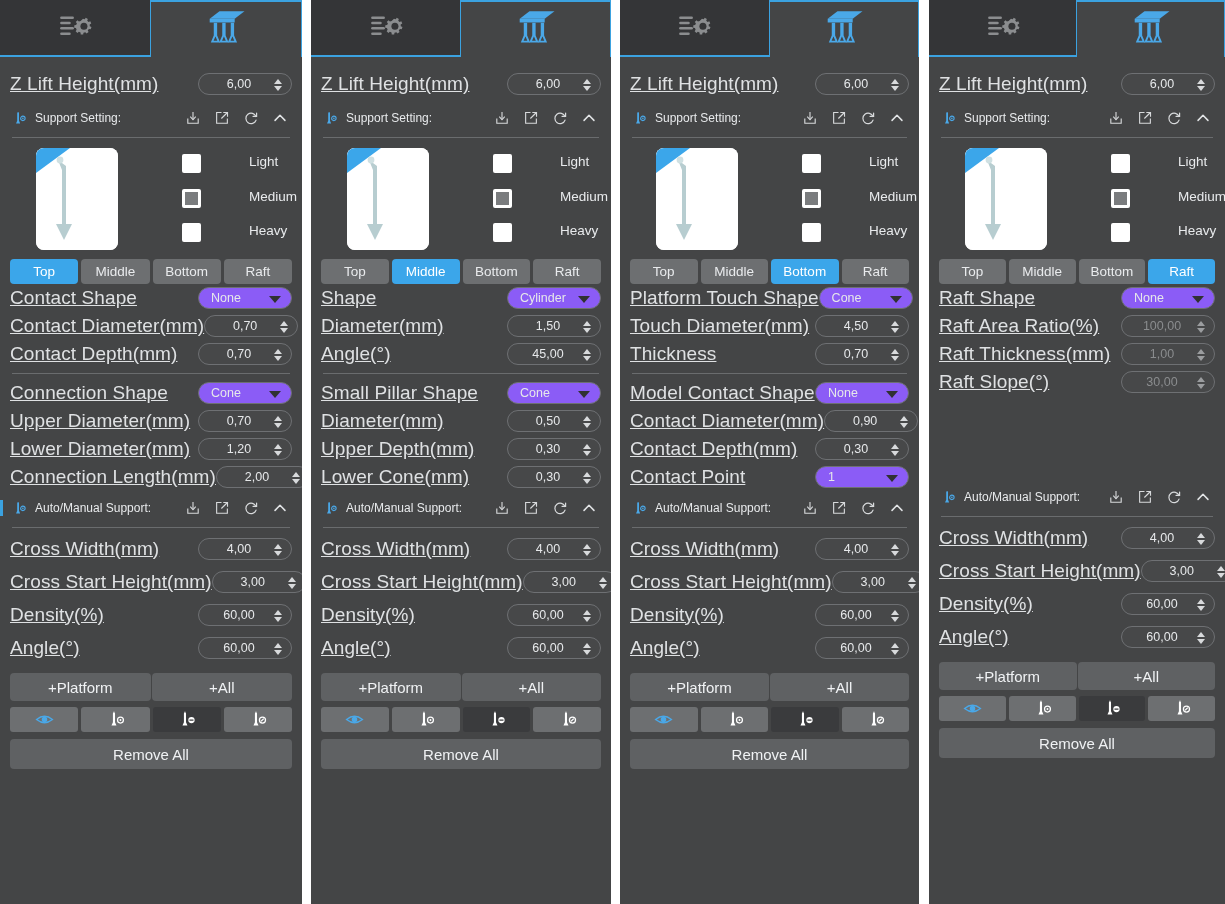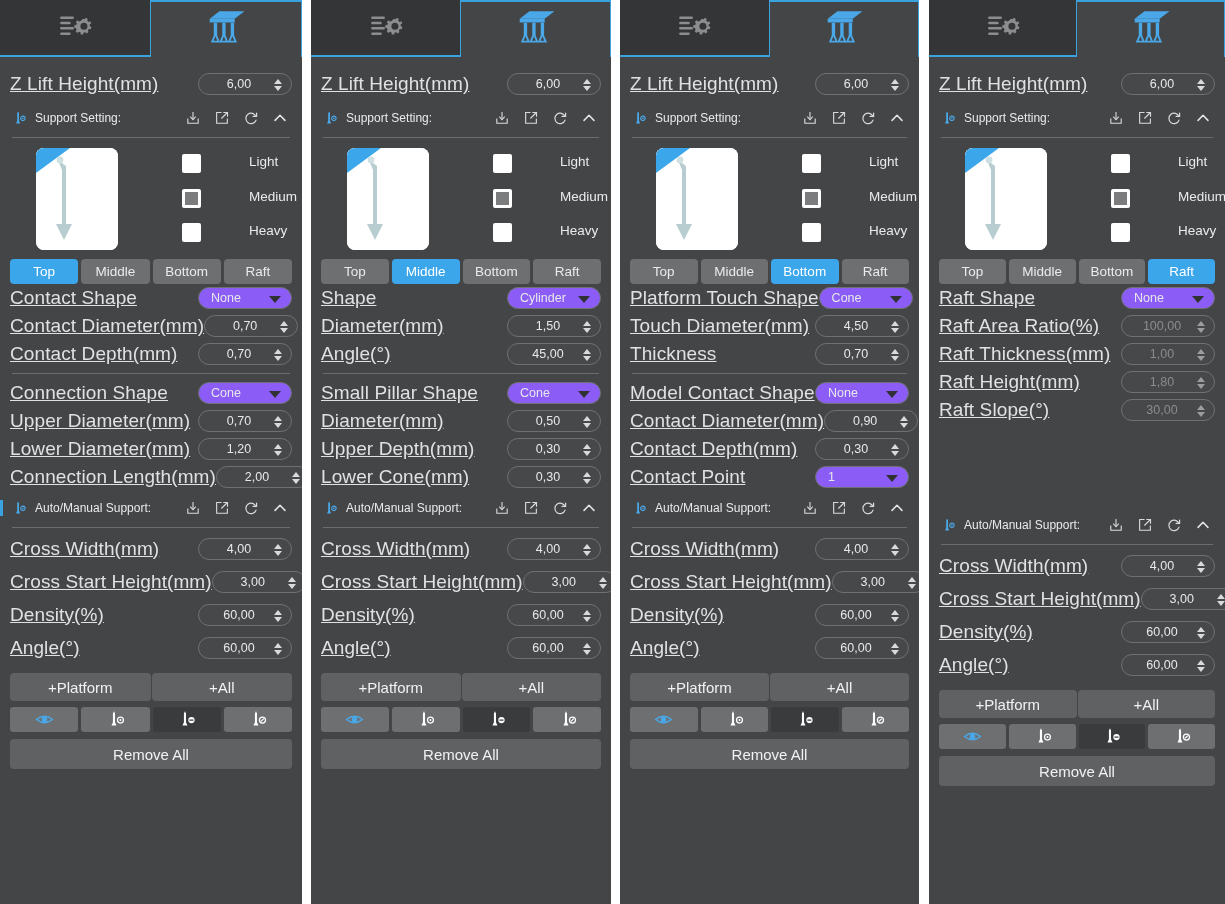--- a/index.html
+++ b/index.html
@@ -1171,30 +1171,20 @@
                 <span class="lbl">Raft Thickness(mm)</span>
                 <div class="spin dis">
                   <span class="val">1,00</span>
                   <span class="arrows">
                     <i class="up"></i>
                     <i class="dn"></i>
                   </span>
                 </div>
               </div>
               <div class="row">
-                <span class="lbl">Raft Height(mm)</span>
-                <div class="spin dis">
-                  <span class="val">1,80</span>
-                  <span class="arrows">
-                    <i class="up"></i>
-                    <i class="dn"></i>
-                  </span>
-                </div>
-              </div>
-              <div class="row">
                 <span class="lbl">Raft Slope(°)</span>
                 <div class="spin dis">
                   <span class="val">30,00</span>
                   <span class="arrows">
                     <i class="up"></i>
                     <i class="dn"></i>
                   </span>
                 </div>
               </div>
               <div style="height: 28px;"></div>

